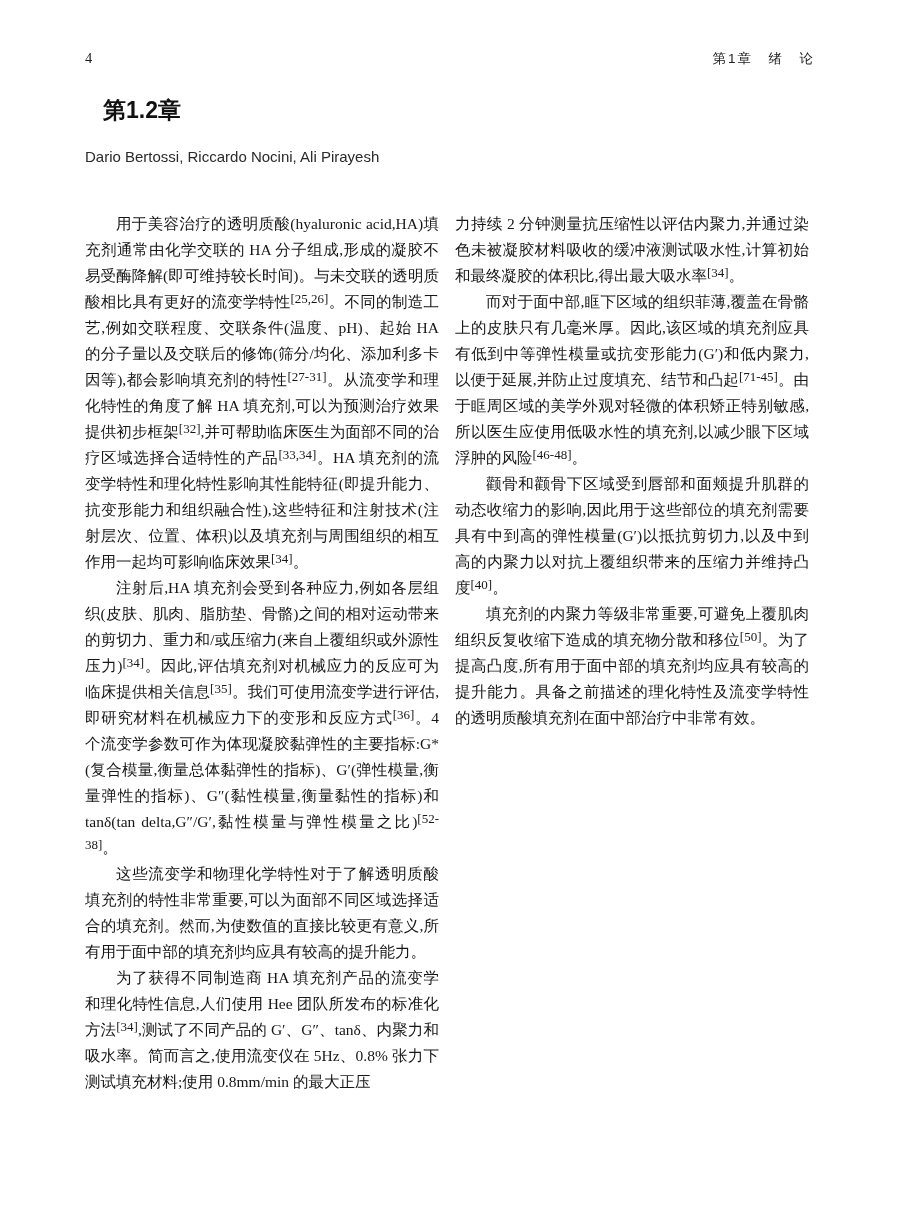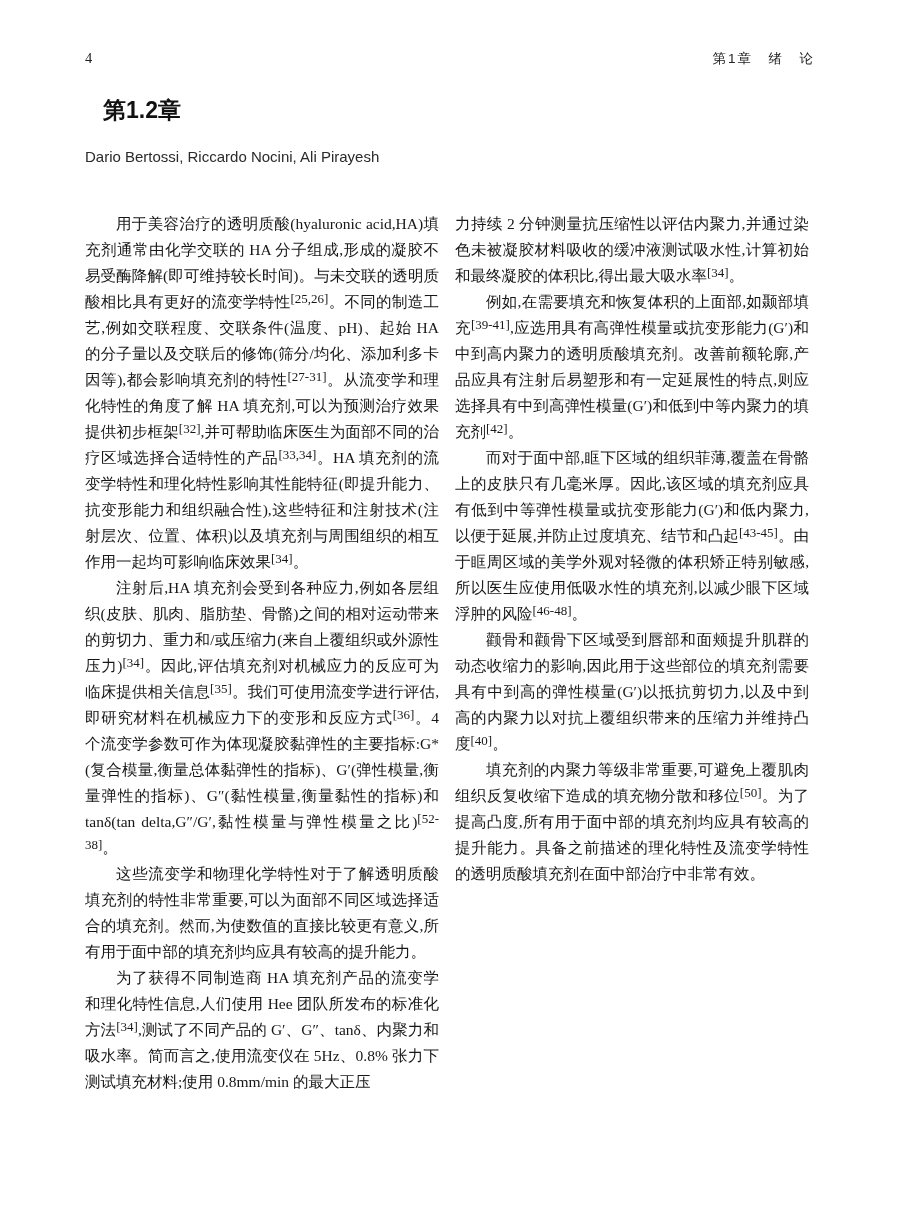--- a/index.html
+++ b/index.html
@@ -93,20 +93,19 @@
 
   <div class="columns">
     <div class="col">
       <p>用于美容治疗的透明质酸(hyaluronic acid,HA)填充剂通常由化学交联的 HA 分子组成,形成的凝胶不易受酶降解(即可维持较长时间)。与未交联的透明质酸相比具有更好的流变学特性<sup>[25,26]</sup>。不同的制造工艺,例如交联程度、交联条件(温度、pH)、起始 HA 的分子量以及交联后的修饰(筛分/均化、添加利多卡因等),都会影响填充剂的特性<sup>[27-31]</sup>。从流变学和理化特性的角度了解 HA 填充剂,可以为预测治疗效果提供初步框架<sup>[32]</sup>,并可帮助临床医生为面部不同的治疗区域选择合适特性的产品<sup>[33,34]</sup>。HA 填充剂的流变学特性和理化特性影响其性能特征(即提升能力、抗变形能力和组织融合性),这些特征和注射技术(注射层次、位置、体积)以及填充剂与周围组织的相互作用一起均可影响临床效果<sup>[34]</sup>。</p>
       <p>注射后,HA 填充剂会受到各种应力,例如各层组织(皮肤、肌肉、脂肪垫、骨骼)之间的相对运动带来的剪切力、重力和/或压缩力(来自上覆组织或外源性压力)<sup>[34]</sup>。因此,评估填充剂对机械应力的反应可为临床提供相关信息<sup>[35]</sup>。我们可使用流变学进行评估,即研究材料在机械应力下的变形和反应方式<sup>[36]</sup>。4 个流变学参数可作为体现凝胶黏弹性的主要指标:G*(复合模量,衡量总体黏弹性的指标)、G′(弹性模量,衡量弹性的指标)、G″(黏性模量,衡量黏性的指标)和 tanδ(tan delta,G″/G′,黏性模量与弹性模量之比)<sup>[52-38]</sup>。</p>
       <p>这些流变学和物理化学特性对于了解透明质酸填充剂的特性非常重要,可以为面部不同区域选择适合的填充剂。然而,为使数值的直接比较更有意义,所有用于面中部的填充剂均应具有较高的提升能力。</p>
       <p>为了获得不同制造商 HA 填充剂产品的流变学和理化特性信息,人们使用 Hee 团队所发布的标准化方法<sup>[34]</sup>,测试了不同产品的 G′、G″、tanδ、内聚力和吸水率。简而言之,使用流变仪在 5Hz、0.8% 张力下测试填充材料;使用 0.8mm/min 的最大正压</p>
     </div>
     <div class="col">
       <p class="no-indent">力持续 2 分钟测量抗压缩性以评估内聚力,并通过染色未被凝胶材料吸收的缓冲液测试吸水性,计算初始和最终凝胶的体积比,得出最大吸水率<sup>[34]</sup>。</p>
-      <p>例如,在需要填充和恢复体积的上面部,如颞部填充<sup>[39-41]</sup>,应选用具有高弹性模量或抗变形能力(G′)和中到高内聚力的透明质酸填充剂。改善前额轮廓,产品应具有注射后易塑形和有一定延展性的特点,则应选择具有中到高弹性模量(G′)和低到中等内聚力的填充剂<sup>[42]</sup>。</p>
-      <p>而对于面中部,眶下区域的组织菲薄,覆盖在骨骼上的皮肤只有几毫米厚。因此,该区域的填充剂应具有低到中等弹性模量或抗变形能力(G′)和低内聚力,以便于延展,并防止过度填充、结节和凸起<sup>[43-45]</sup>。由于眶周区域的美学外观对轻微的体积矫正特别敏感,所以医生应使用低吸水性的填充剂,以减少眼下区域浮肿的风险<sup>[46-48]</sup>。</p>
+      <p>而对于面中部,眶下区域的组织菲薄,覆盖在骨骼上的皮肤只有几毫米厚。因此,该区域的填充剂应具有低到中等弹性模量或抗变形能力(G′)和低内聚力,以便于延展,并防止过度填充、结节和凸起<sup>[71-45]</sup>。由于眶周区域的美学外观对轻微的体积矫正特别敏感,所以医生应使用低吸水性的填充剂,以减少眼下区域浮肿的风险<sup>[46-48]</sup>。</p>
       <p>颧骨和颧骨下区域受到唇部和面颊提升肌群的动态收缩力的影响,因此用于这些部位的填充剂需要具有中到高的弹性模量(G′)以抵抗剪切力,以及中到高的内聚力以对抗上覆组织带来的压缩力并维持凸度<sup>[40]</sup>。</p>
       <p>填充剂的内聚力等级非常重要,可避免上覆肌肉组织反复收缩下造成的填充物分散和移位<sup>[50]</sup>。为了提高凸度,所有用于面中部的填充剂均应具有较高的提升能力。具备之前描述的理化特性及流变学特性的透明质酸填充剂在面中部治疗中非常有效。</p>
     </div>
   </div>
 
 </div>
 
 </body></html>

